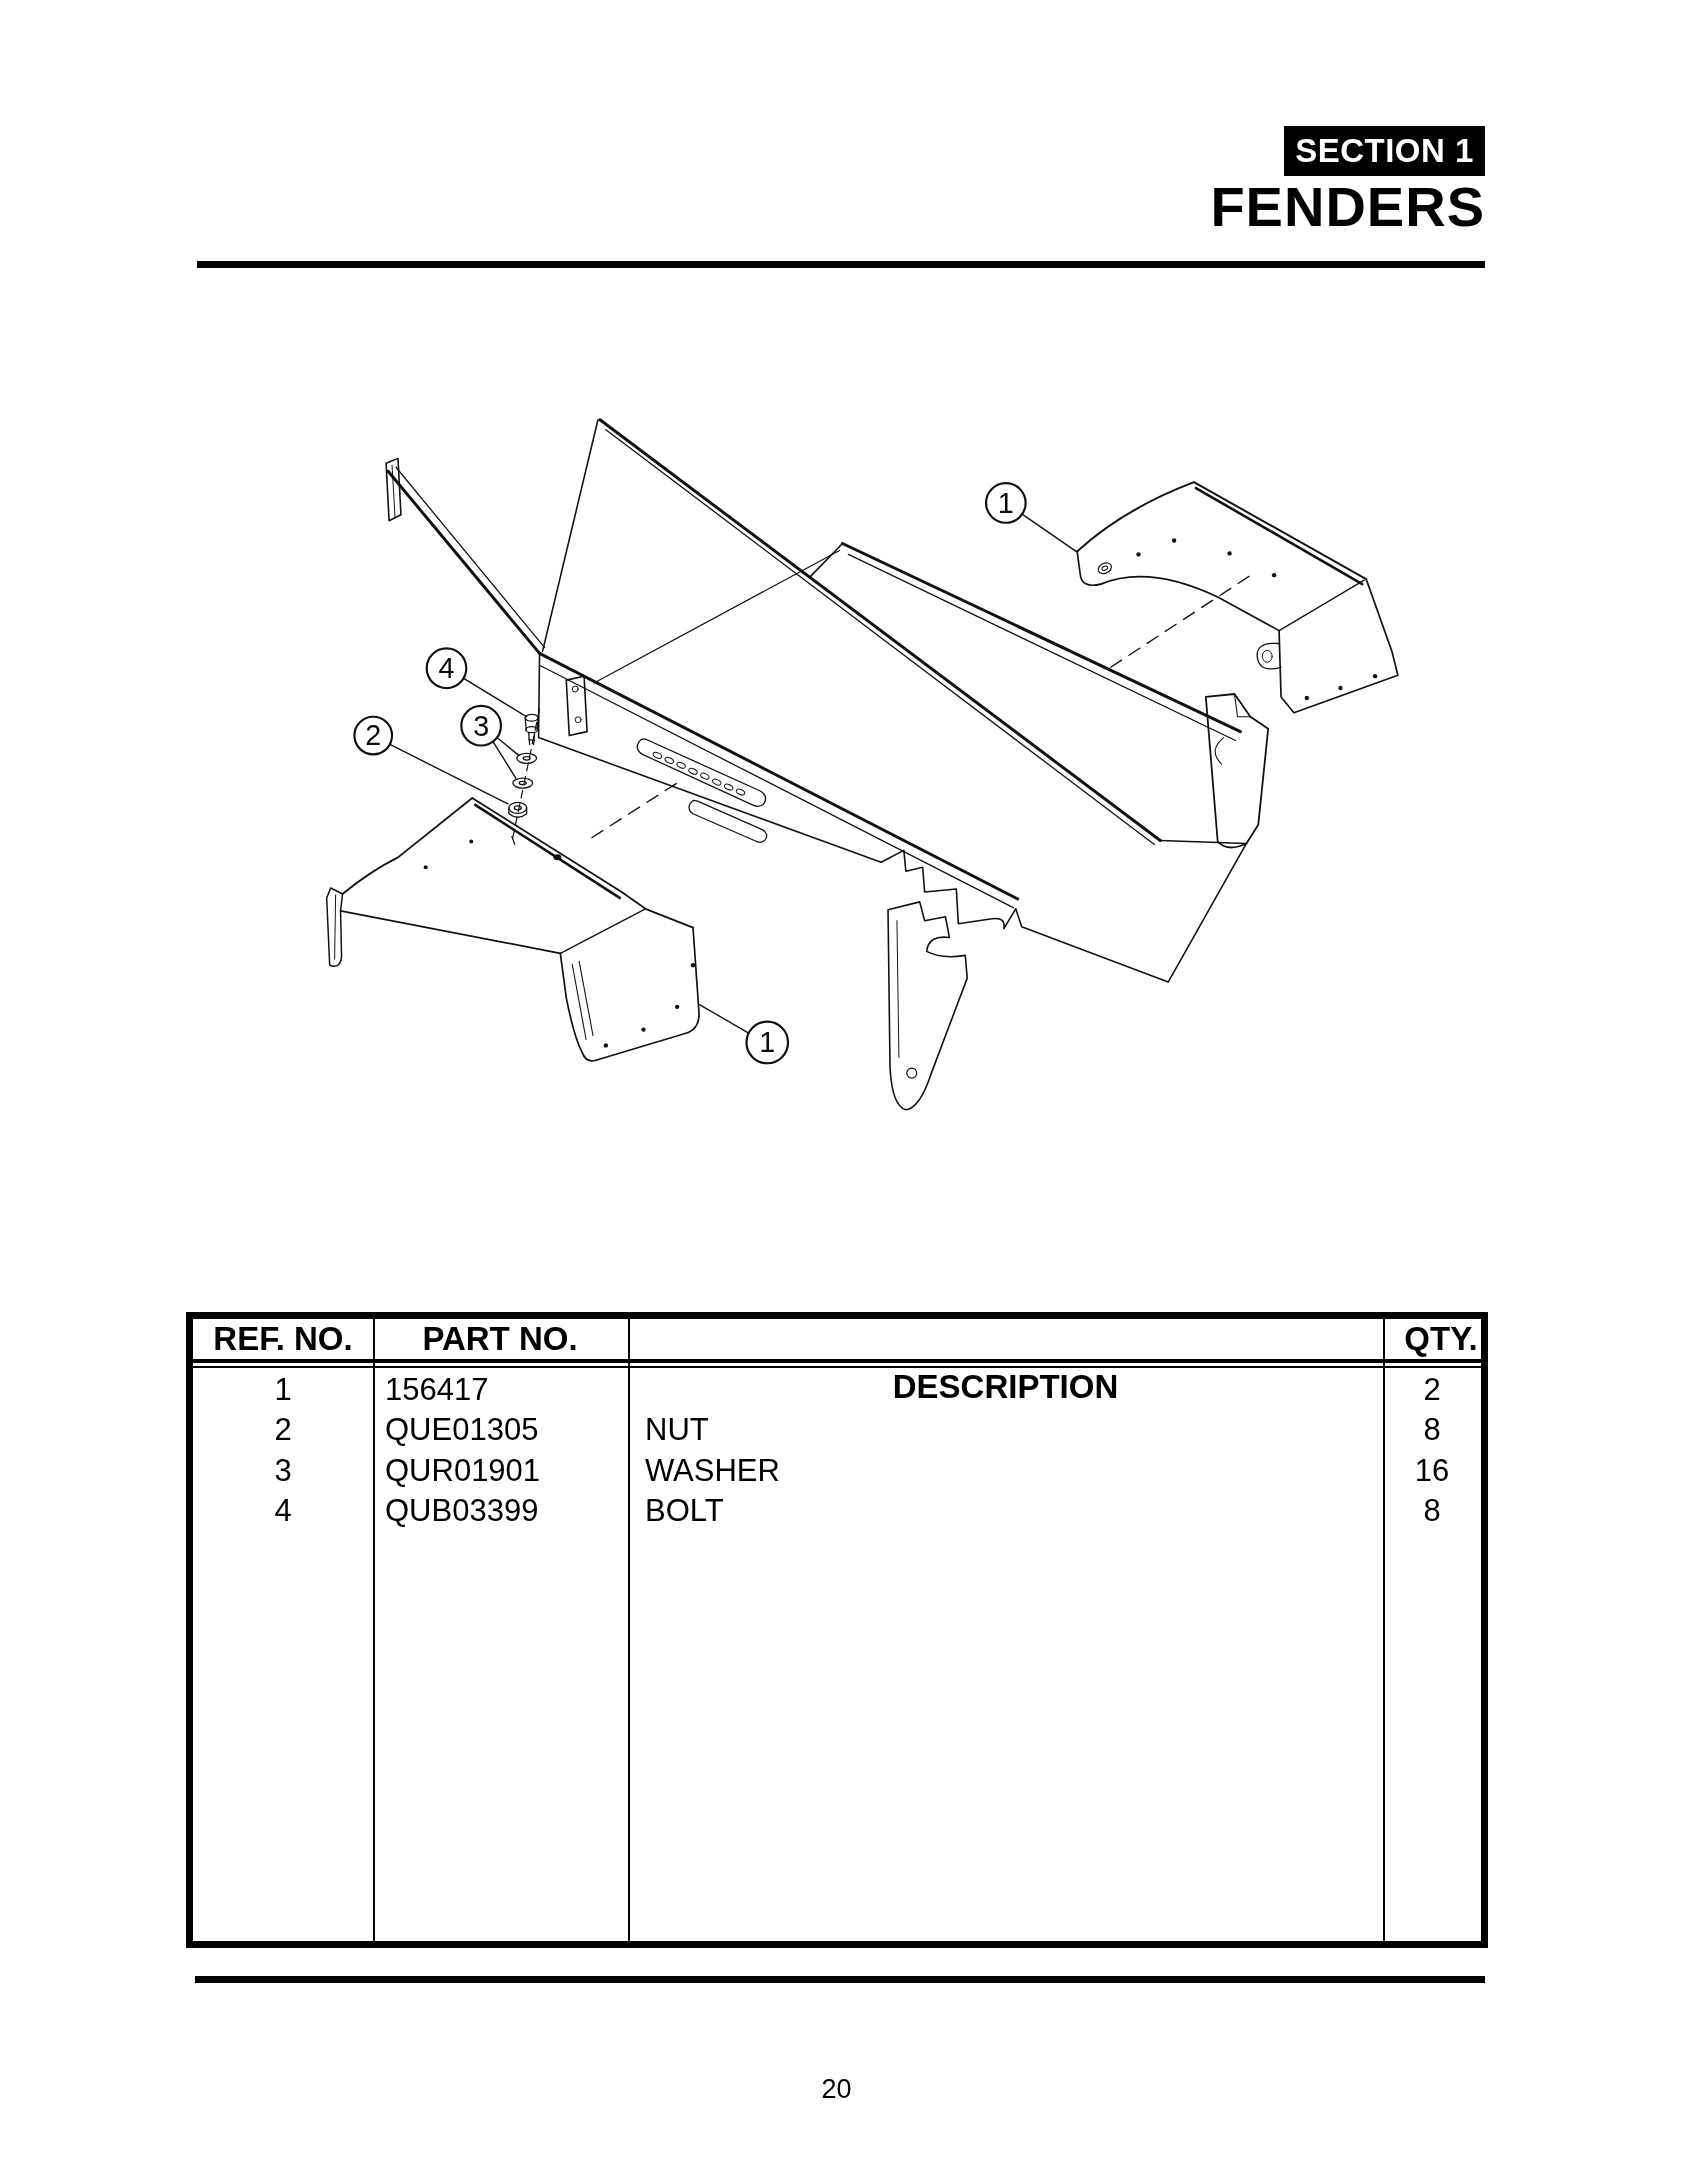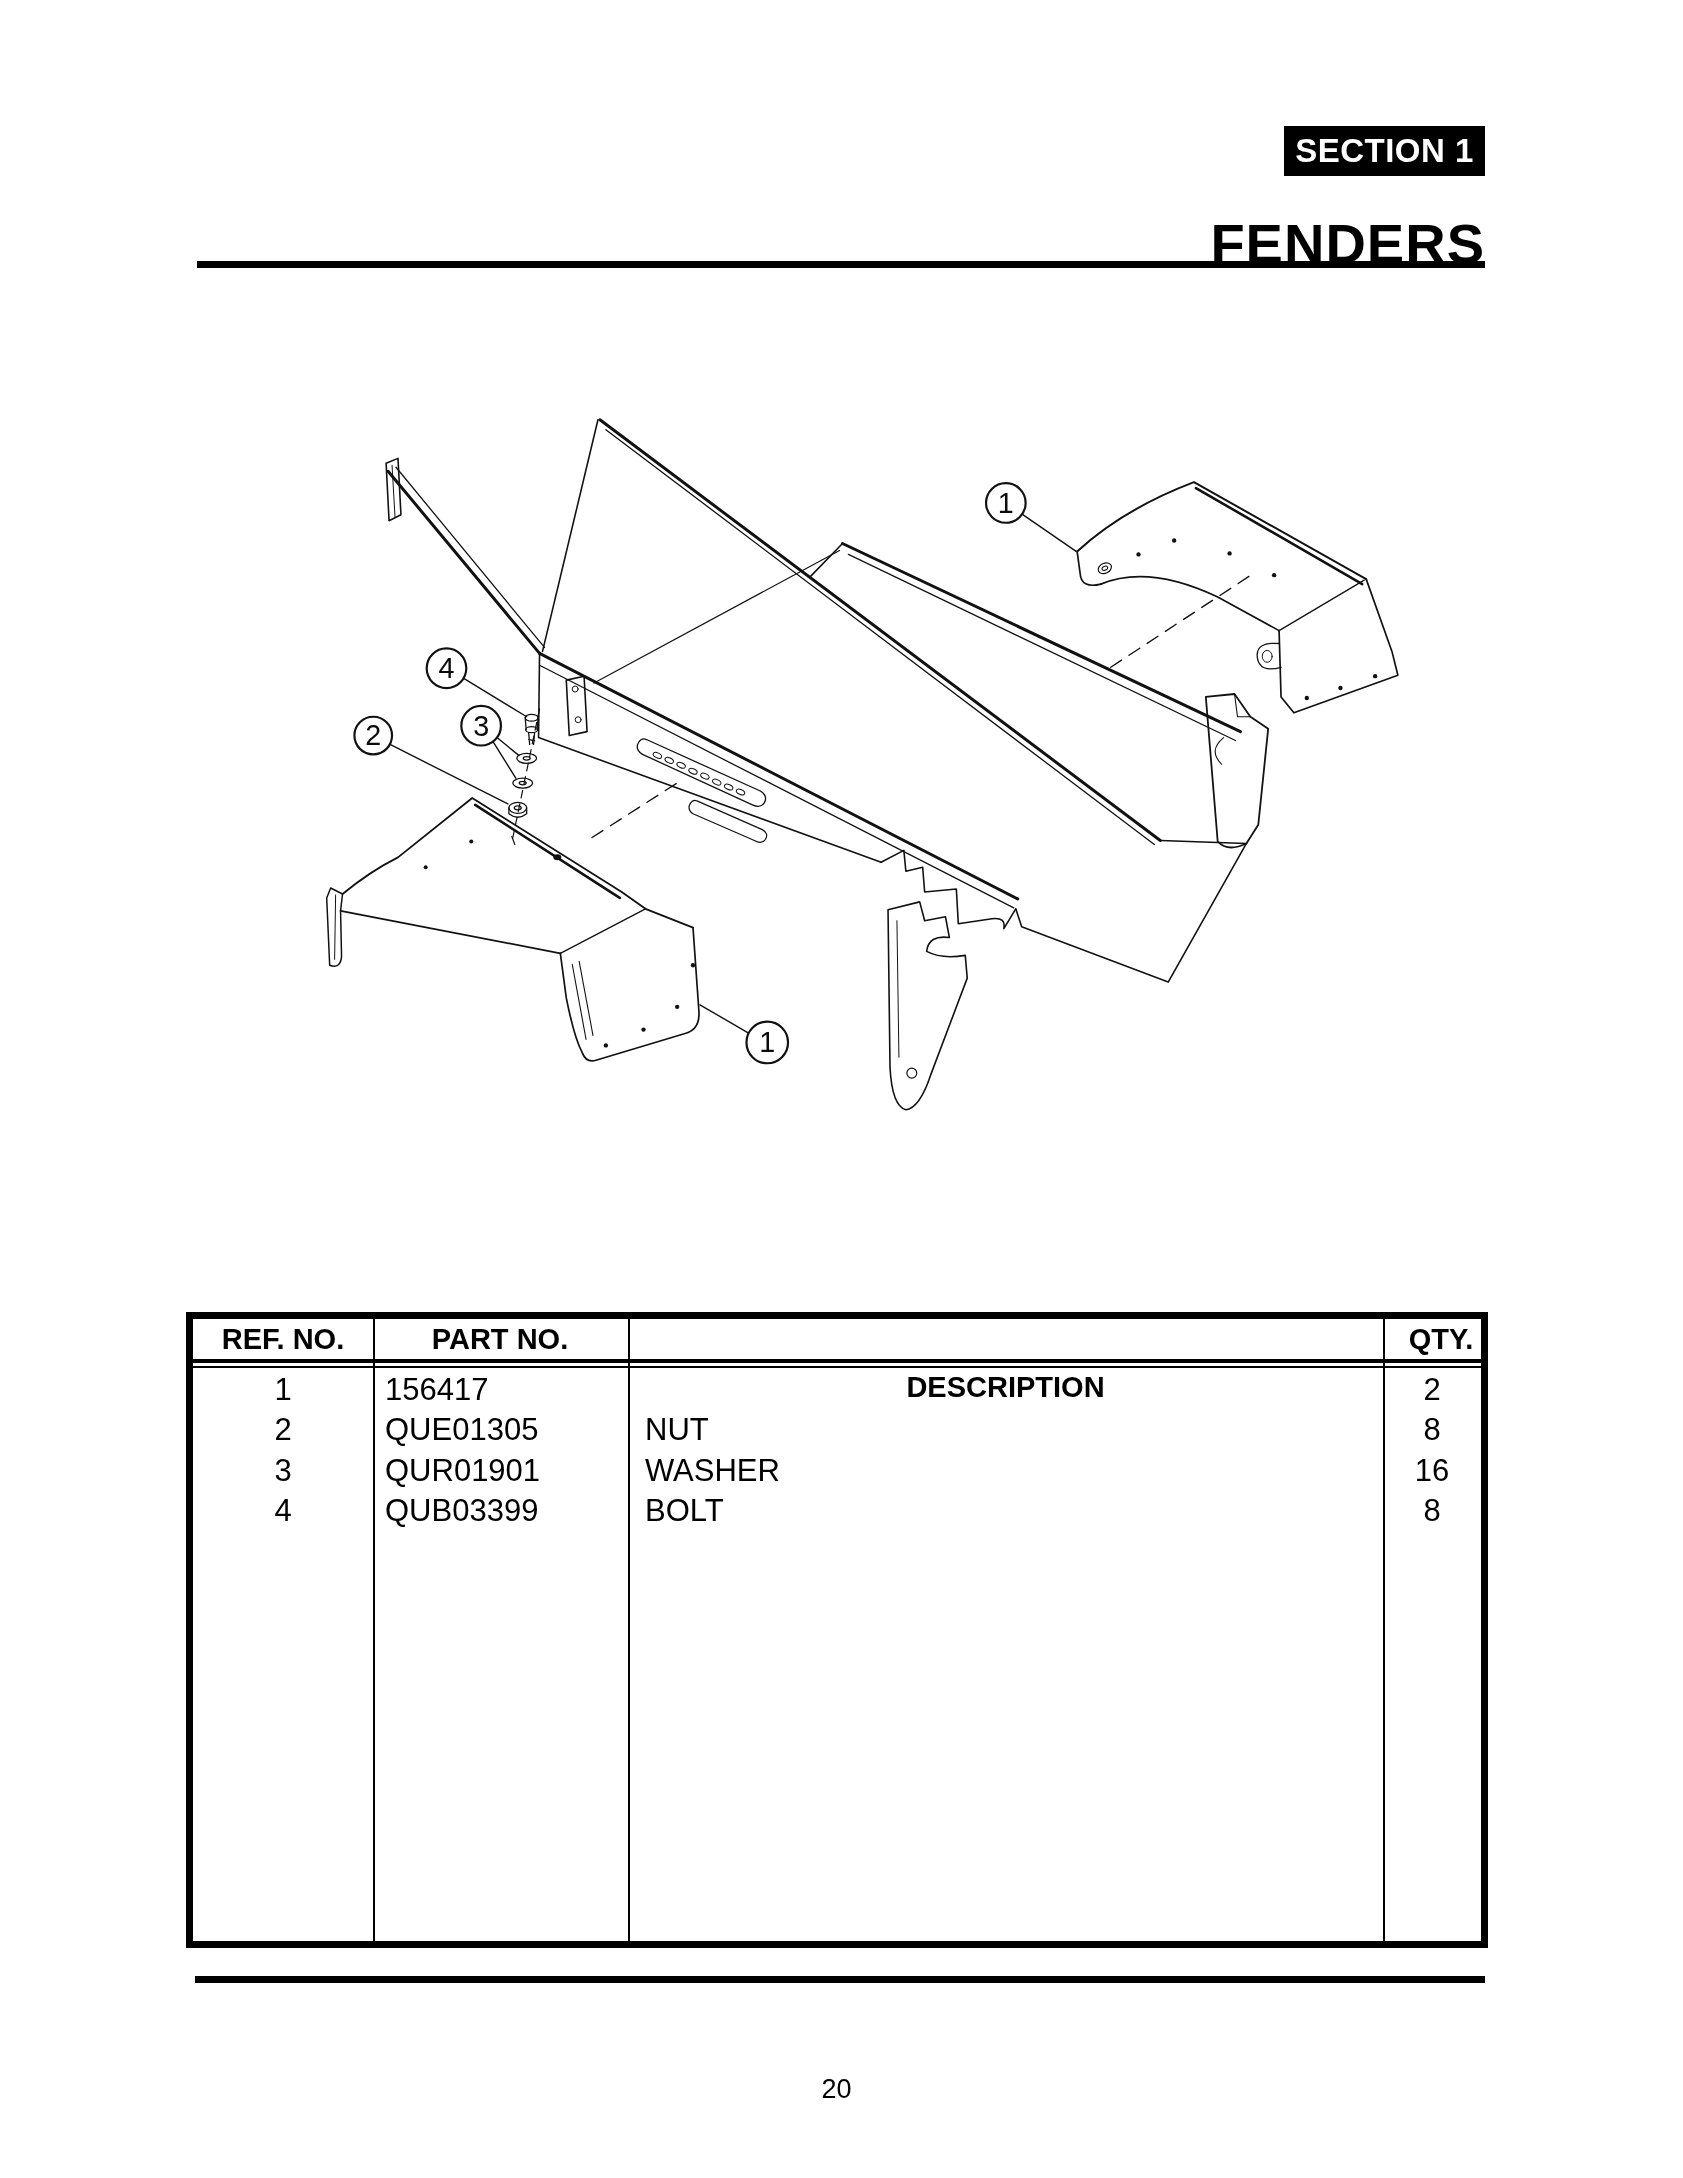--- a/index.html
+++ b/index.html
@@ -9,37 +9,37 @@
   }
   .abs{position:absolute;}
   
   .section-badge{
     left:1284px;top:126px;width:201px;height:50px;background:#000;color:#fff;
     display:flex;align-items:center;justify-content:center;
     font-size:33px;font-weight:bold;letter-spacing:0.5px;
   }
   .page-title{
     left:891px;top:179px;width:594px;text-align:right;
-    font-size:56px;font-weight:bold;letter-spacing:1px;line-height:55px;margin-top:37px;
+    font-size:56px;font-weight:bold;letter-spacing:1px;line-height:55px;
   }
   .rule{background:#000;}
   .rule-top{left:197px;top:261px;width:1288px;height:7px;}
   .rule-bottom{left:195px;top:1976px;width:1290px;height:7px;}
   
   svg.diagram{left:0;top:0;}
   .callout-text{font-size:29px;fill:#0b0b0b;}
   
   .parts-table{
     left:186px;top:1312px;width:1302px;height:636px;
     border:7px solid #000;box-sizing:border-box;
   }
   .vline{position:absolute;top:0;bottom:0;width:2px;background:#000;}
   .hline{position:absolute;left:0;right:0;background:#000;}
   .th{position:absolute;top:0;height:40px;line-height:40px;
-      font-weight:bold;font-size:29px;text-align:center;white-space:nowrap;}
+      font-weight:bold;font-size:33px;text-align:center;white-space:nowrap;}
   .row{position:absolute;left:0;right:0;height:41px;line-height:41px;font-size:31px;}
   .cell{position:absolute;top:0;height:41px;white-space:nowrap;}
   .c-ref {left:0;width:180px;text-align:center;}
   .c-part{left:192px;width:238px;text-align:left;}
   .c-desc{left:452px;width:693px;text-align:left;}
   .c-qty {left:1190px;width:98px;text-align:center;}
   
   .page-number{left:0;top:2074px;width:1673px;text-align:center;font-size:27px;}
 </style>
 </head>

